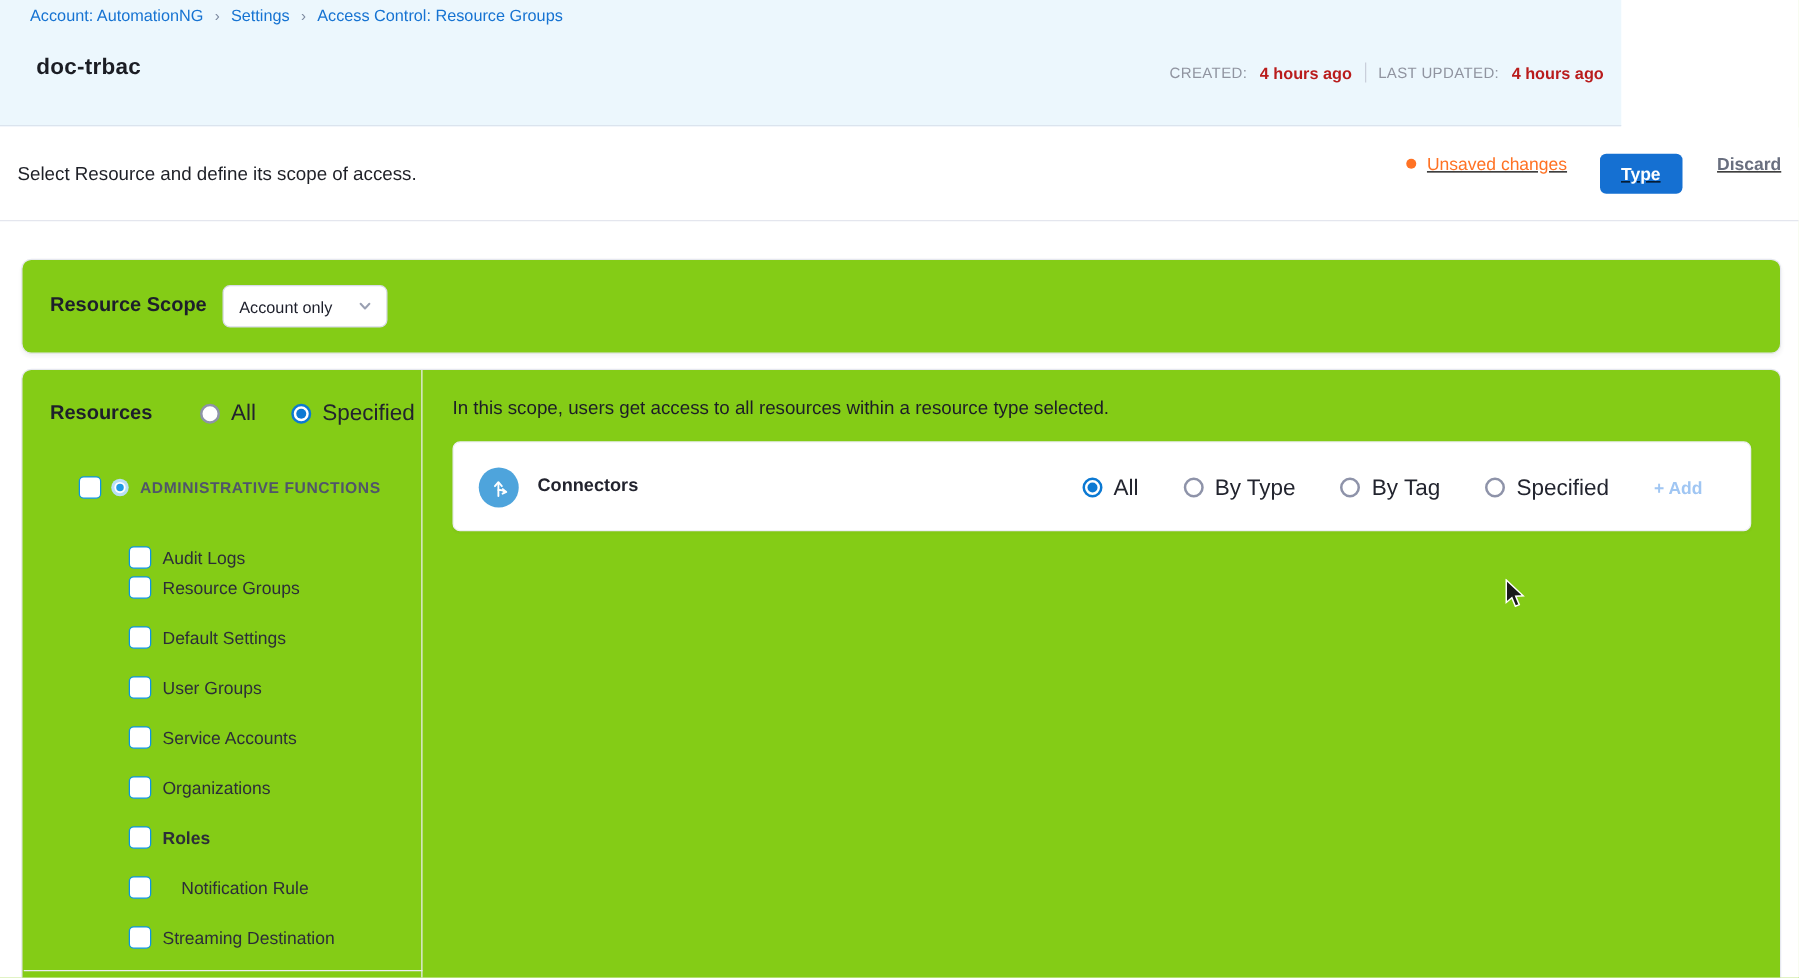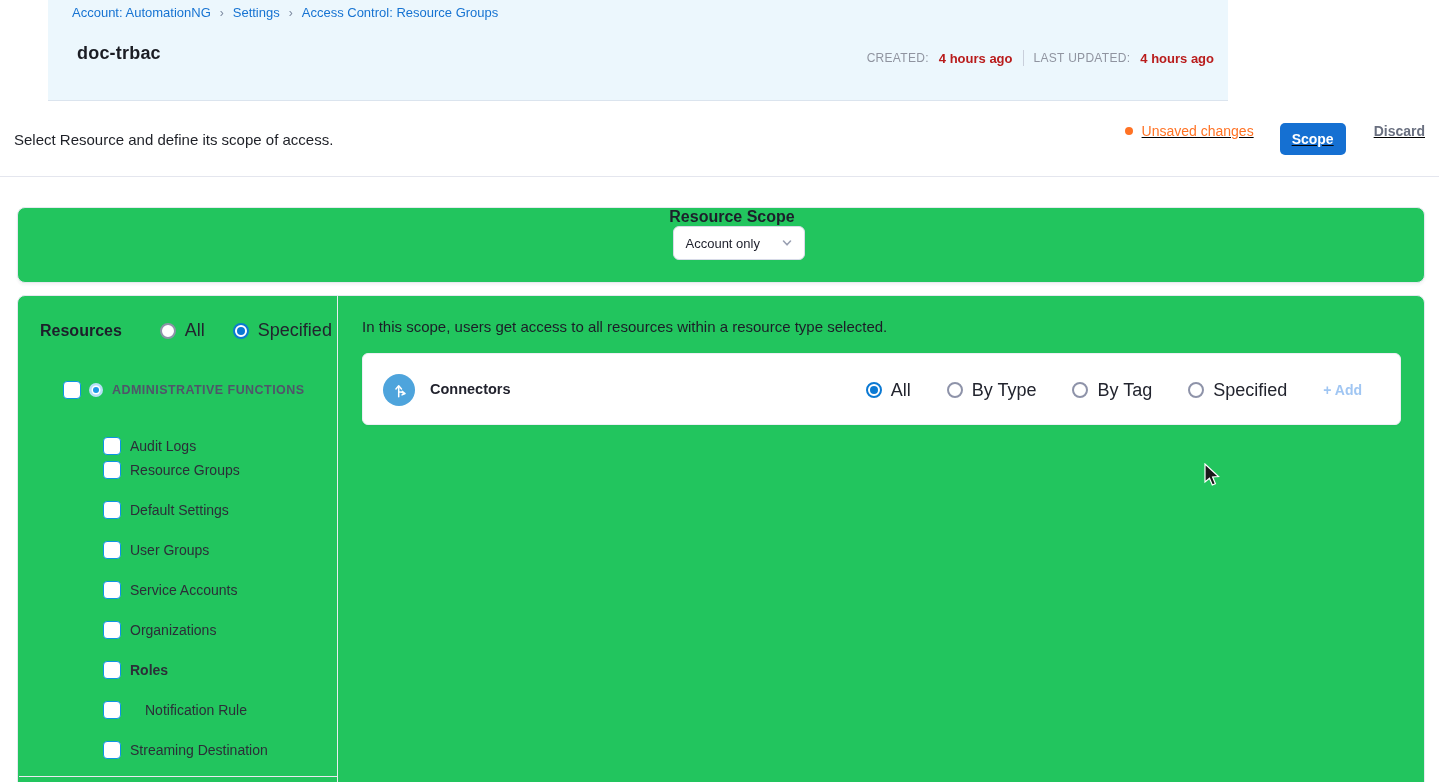--- a/index.html
+++ b/index.html
@@ -1,22 +1,22 @@
 <!DOCTYPE html>
 <html><head>
 <meta charset="utf-8">
 <style>
   * { margin:0; padding:0; box-sizing:border-box; }
   html,body { width:1439px; height:782px; overflow:hidden; background:#ffffff;
     font-family:"Liberation Sans","DejaVu Sans",sans-serif; }
   .stage { position:relative; width:1439px; height:782px; }
 
   
-  .page-header { position:absolute; left:0; top:0; width:1180px; height:101px;
-    background:#ecf7fd; border-bottom:1px solid #dbe4ee;margin-left:48px; }
+  .page-header { position:absolute; left:0; top:0; width:1297px; height:101px;
+    background:#ecf7fd; border-bottom:1px solid #dbe4ee; }
   .breadcrumb { position:absolute; left:24px; top:5px; font-size:13px; display:flex; align-items:center; gap:9px; }
   .breadcrumb a { color:#1673d2; text-decoration:none; cursor:pointer; }
   .crumb-sep { color:#7d8aa0; font-size:12px; }
   .page-title { position:absolute; left:29px; top:43px; font-size:18px; font-weight:700; color:#1b1d24; letter-spacing:.2px; }
   .header-meta { position:absolute; right:14px; top:50px; display:flex; align-items:center; gap:10px; font-size:12px; }
   .meta-label { color:#9094a0; letter-spacing:.3px; }
   .meta-value { color:#b91c1c; font-weight:700; font-size:13px; }
   .meta-divider { width:1px; height:16px; background:#c9cfdb; }
 
   
@@ -25,22 +25,22 @@
   .toolbar-desc { position:absolute; left:14px; font-size:15px; color:#1e2027; }
   .toolbar-right { position:absolute; right:14px; display:flex; align-items:flex-start;text-decoration:underline; }
   .unsaved { display:flex; align-items:center; gap:9px; color:#ff7224; font-size:14px; }
   .unsaved-dot { width:8px; height:8px; border-radius:50%; background:#ff7224; }
   .save-btn { margin-left:26px; width:66px; height:32px; background:#1570d2; border:none; border-radius:5px;
     color:#ffffff; font-weight:700; font-size:14px; cursor:pointer; font-family:inherit; }
   .discard-btn { margin-left:28px; background:none; border:none; color:#696f7f; font-weight:700; font-size:14px;
     cursor:pointer; font-family:inherit; }
 
   
-  .card { position:absolute; background:#22c55e; border:1px solid #e6e8f0; border-radius:8px;
-    box-shadow:0 2px 3px rgba(40,41,61,.05);flex-direction:column; }
+  .card { position:absolute; background:#84cc16; border:1px solid #e6e8f0; border-radius:8px;
+    box-shadow:0 2px 3px rgba(40,41,61,.05); }
   .scope-card { left:17px; top:207px; width:1408px; height:76px; display:flex; align-items:center; padding-left:22px; }
   .scope-label { font-size:16px; font-weight:700; color:#1d1f2b; }
   .scope-select { margin-left:13px; width:132px; height:34px; border:1px solid #d8dbe8; border-radius:6px;
     background:#ffffff; display:flex; align-items:center; justify-content:space-between; padding:16px 12px; cursor:pointer; }
   .scope-select-value { font-size:13px; font-weight:500; color:#1d1f2b; }
   .chevron { width:10px; height:10px; }
 
   .resources-card { left:17px; top:295px; width:1408px; height:560px; border-radius:8px 8px 0 0; box-shadow:none; }
   .left-col { position:absolute; left:0; top:0; width:320px; height:100%; border-right:1px solid #e9ebf2; }
   .left-header { position:absolute; left:22px; top:24px; display:flex; align-items:center; }
@@ -99,21 +99,21 @@
     </div>
   </div>
 
   <div class="toolbar">
     <div class="toolbar-desc">Select Resource and define its scope of access.</div>
     <div class="toolbar-right">
       <span class="unsaved">
         <span class="unsaved-dot"></span>
         <span>Unsaved changes</span>
       </span>
-      <button class="save-btn">Scope</button>
+      <button class="save-btn">Type</button>
       <button class="discard-btn">Discard</button>
     </div>
   </div>
 
   <div class="card scope-card">
     <span class="scope-label">Resource Scope</span>
     <div class="scope-select">
       <span class="scope-select-value">Account only</span>
       <svg class="chevron" viewBox="0 0 10 10">
         <path d="M1.5 3 L5 6.8 L8.5 3" fill="none" stroke="#9aa0b2" stroke-width="1.6" stroke-linecap="round" stroke-linejoin="round"></path>

